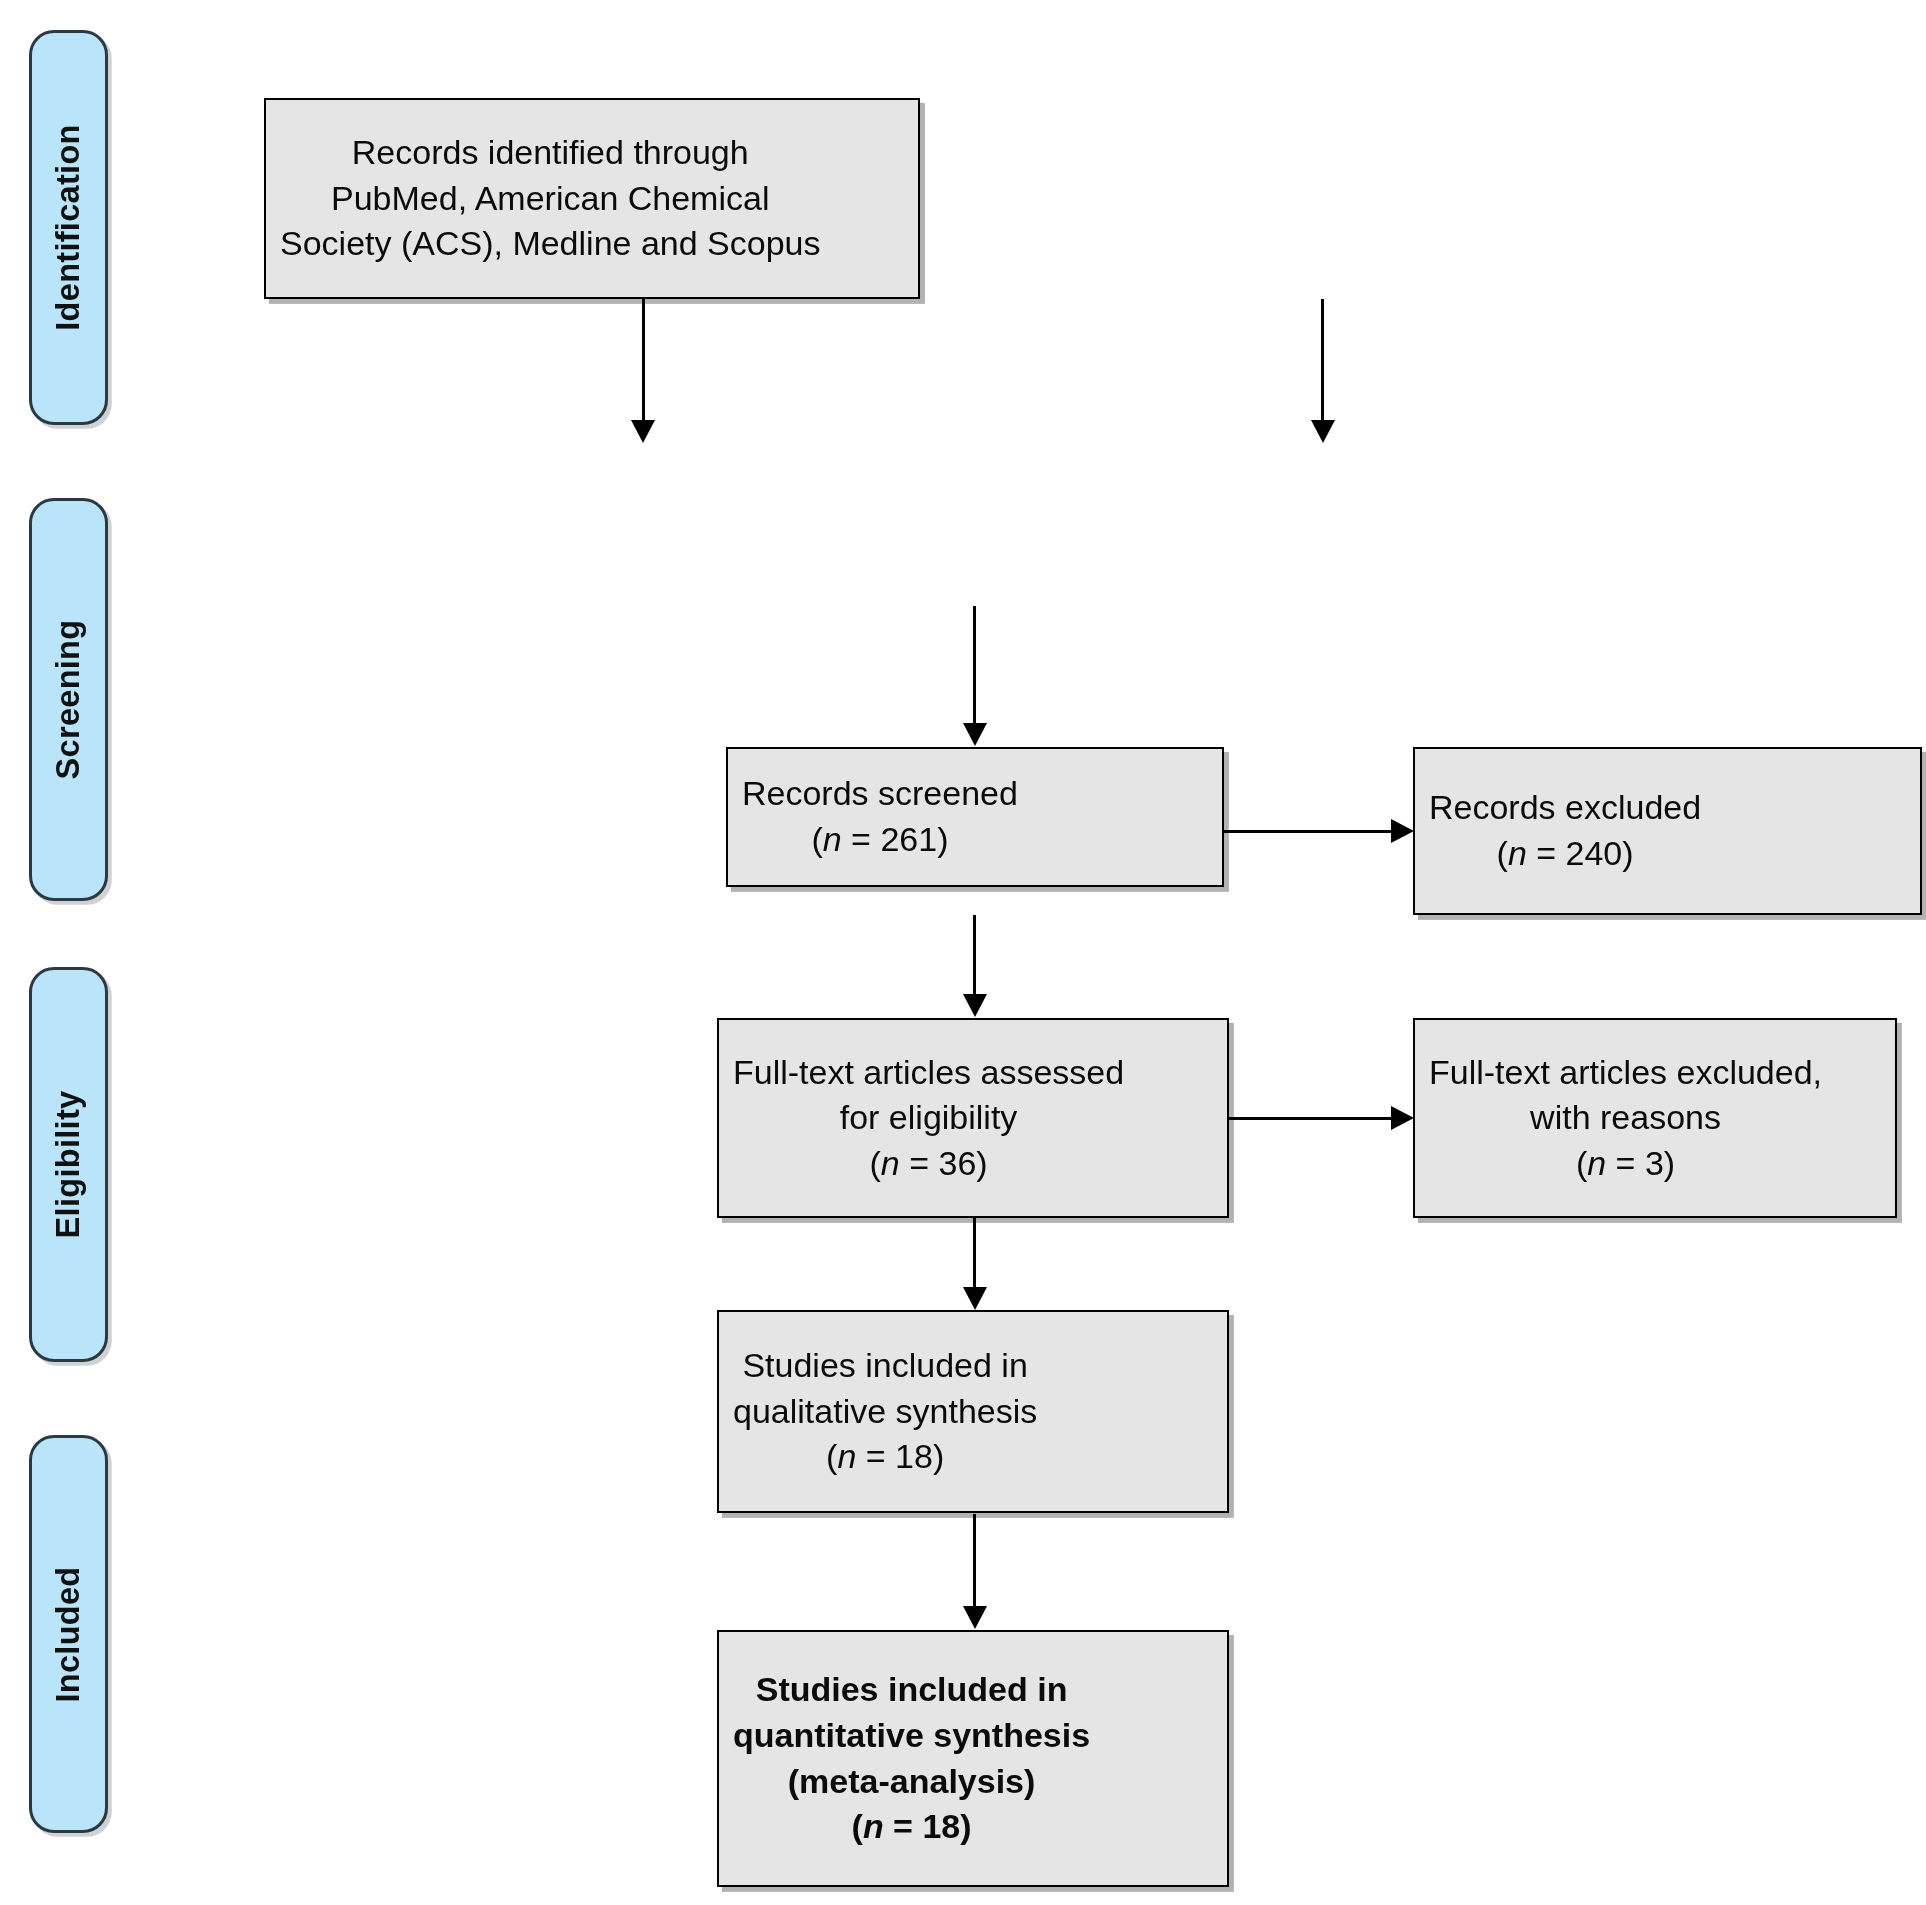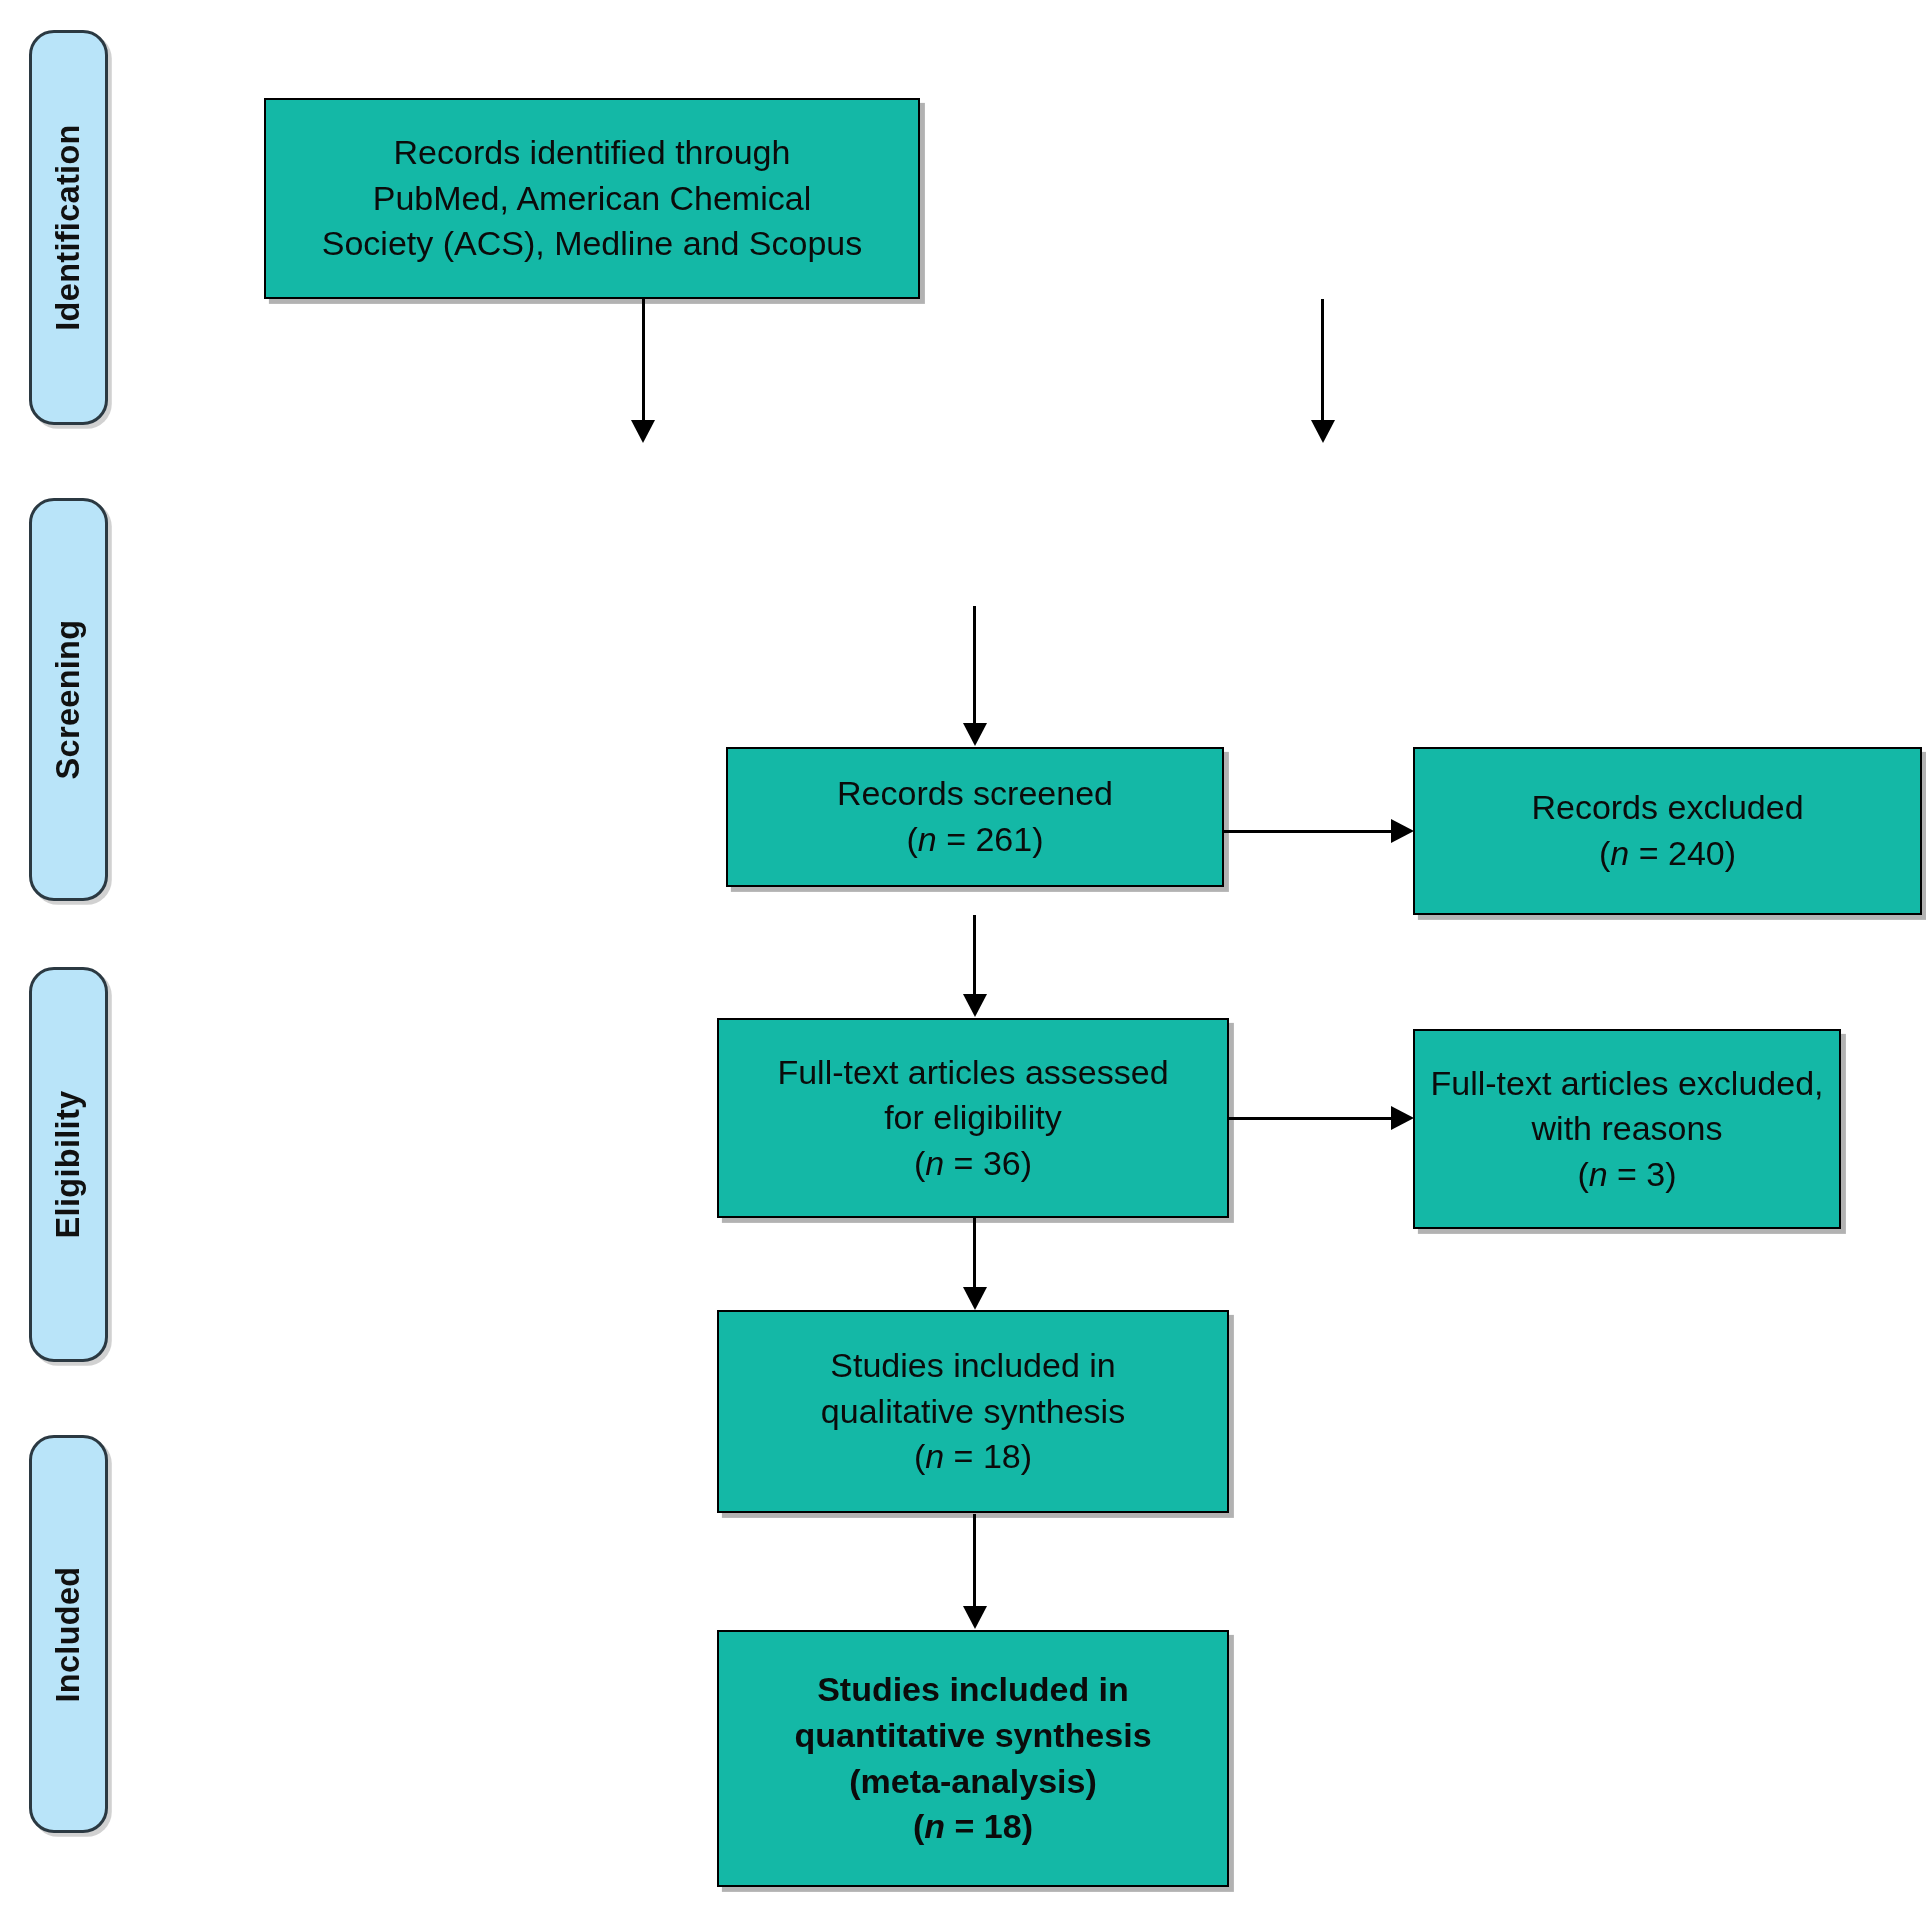--- a/index.html
+++ b/index.html
@@ -47,48 +47,48 @@
   }
 
   #tab-identification { top: 30px;   height: 395px; }
   #tab-screening     { top: 498px;  height: 403px; }
   #tab-eligibility   { top: 967px; height: 395px; }
   #tab-included      { top: 1435px; height: 398px; }
 
   
   .flow-box {
     position: absolute;
-    background: #14b8a6;
+    background: #e5e5e5;
     border: 2.7px solid #000000;
     box-sizing: border-box;
     box-shadow: 4.9px 4.9px 0 rgba(0,0,0,0.30);
     display: flex;
     align-items: center;
-    justify-content: center;
+    justify-content: flex-start;
     text-align: center;
     padding: 6.5px 14px;
   }
   .flow-box .btext {
     font-size: 34px;
     line-height: 1.34;
     color: #0b0b0b;
     font-family: "Liberation Sans", sans-serif;
     white-space: pre-line;
   }
   .flow-box .btext i {
     font-style: italic;
   }
 
   #box-identified-db    { left: 264px;  top: 98px;  width: 656px; height: 201px; }
   #box-identified-other { left: 1020px; top: 98px;  width: 668px; height: 201px; }
   #box-duplicates       { left: 565px; top: 444px;  width: 828px; height: 162px; }
   #box-screened         { left: 726px; top: 747px; width: 498px;  height: 140px; }
   #box-excluded         { left: 1413px; top: 747px; width: 509px;  height: 168px; }
   #box-fulltext         { left: 717px; top: 1018px; width: 512px;  height: 200px; }
-  #box-fulltext-excl    { left: 1413px; top: 1018px; width: 428px;  height: 200px; margin-top: 11px; }
+  #box-fulltext-excl    { left: 1413px; top: 1018px; width: 484px;  height: 200px; }
   #box-qualitative      { left: 717px; top: 1310px; width: 512px;  height: 203px; }
   #box-quantitative     { left: 717px; top: 1630px; width: 512px;  height: 257px; font-weight: bold; }
 
   
   .conn-v {
     position: absolute;
     width: 3.2px;
     background: #000000;
   }
   .conn-h {

